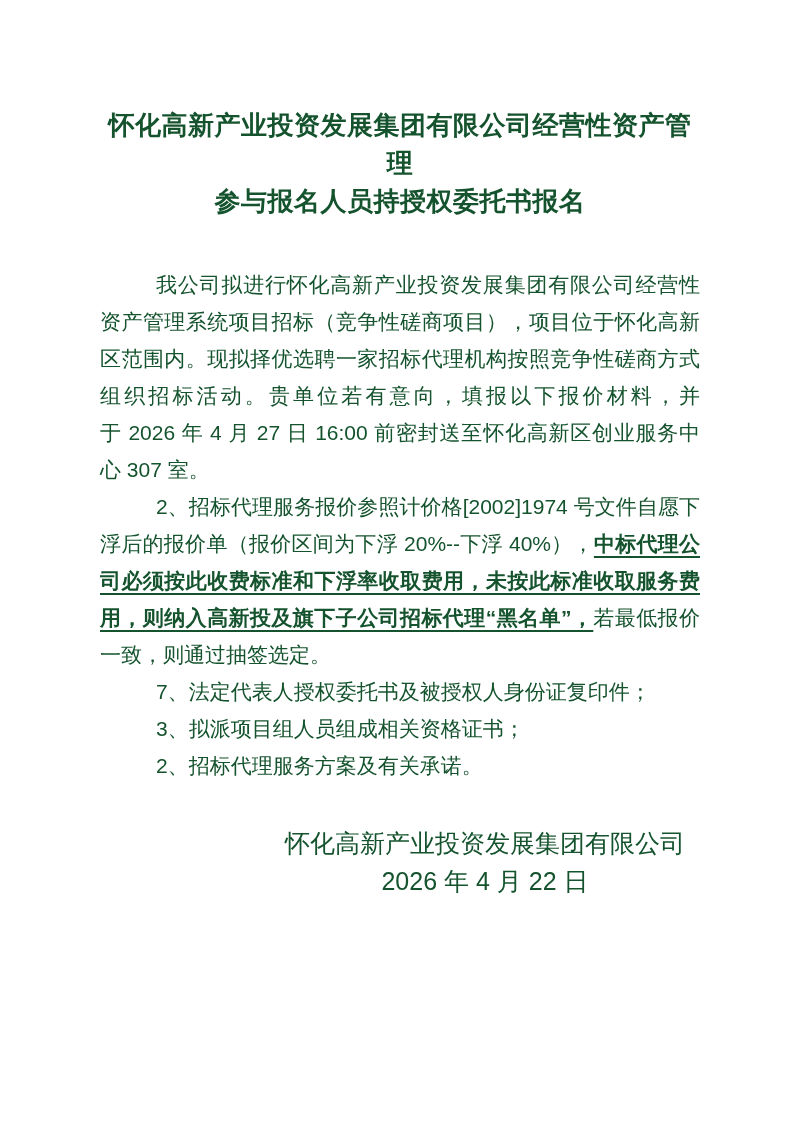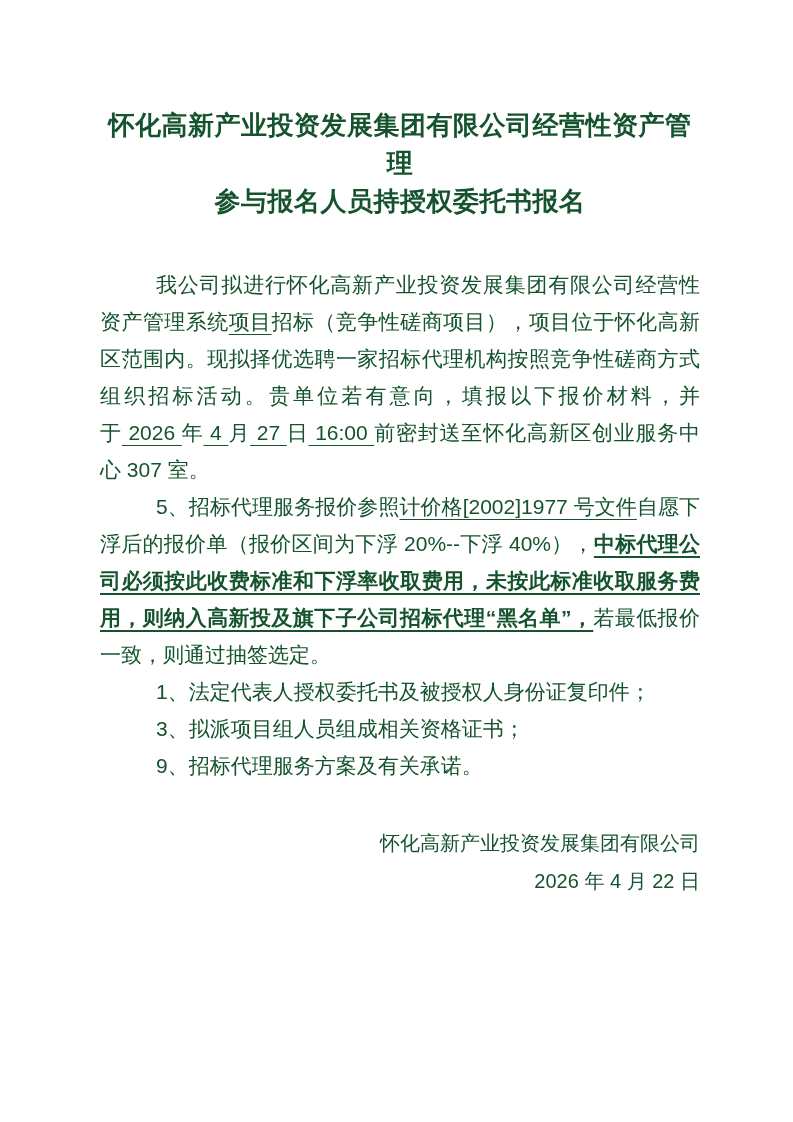--- a/index.html
+++ b/index.html
@@ -37,35 +37,34 @@
     line-height: 37px;
     text-align: justify;
   }
   p.salutation {
     text-indent: 0;
   }
   p.indented {
     text-indent: 56px;
   }
   .u {
-    text-decoration: underline;
     text-decoration-thickness: 1px;
     text-underline-offset: 5px;
   }
   .bu {
     font-weight: 700;
     text-decoration: underline;
     text-decoration-thickness: 1.5px;
     text-underline-offset: 5px;
   }
   .signature-block {
     margin-top: 40px;
     margin-left: 170px;
-    text-align: right;
-    font-size: 20px;
+    text-align: center;
+    font-size: 25px;
     line-height: 38px;
   }
   .signature-block div {
     margin: 0;
   }
 </style>
 </head>
 <body>
 
 <div class="page">
@@ -73,28 +72,28 @@
   <h1 class="doc-title">
     <span class="title-line">怀化高新产业投资发展集团有限公司经营性资产管理</span>
     <span class="title-line">参与报名人员持授权委托书报名</span>
   </h1>
 
   <div class="doc-body">
 
 
     <p class="indented"><span>我公司拟进行怀化高新产业投资发展集团有限公司经营性资产管理系统</span><span class="u">项目</span><span>招标（竞争性磋商项目），项目位于怀化高新区范围内。现拟择优选聘一家招标代理机构按照竞争性磋商方式组织招标活动。贵单位若有意向，填报以下报价材料，并于</span><span class="u">&nbsp;2026&nbsp;</span><span>年</span><span class="u">&nbsp;4&nbsp;</span><span>月</span><span class="u">&nbsp;27&nbsp;</span><span>日</span><span class="u">&nbsp;16:00&nbsp;</span><span>前密封送至怀化高新区创业服务中心 307 室。</span></p>
 
-    <p class="indented"><span>5、招标代理服务报价参照</span><span class="u">计价格[2002]1977 号文件</span><span>自愿下浮后的报价单（报价区间为下浮 20%--下浮 40%），</span><span class="bu">中标代理公司必须按此收费标准和下浮率收取费用，未按此标准收取服务费用，则纳入高新投及旗下子公司招标代理“黑名单”，</span><span>若最低报价一致，则通过抽签选定。</span></p>
+    <p class="indented"><span>2、招标代理服务报价参照</span><span class="u">计价格[2002]1974 号文件</span><span>自愿下浮后的报价单（报价区间为下浮 20%--下浮 40%），</span><span class="bu">中标代理公司必须按此收费标准和下浮率收取费用，未按此标准收取服务费用，则纳入高新投及旗下子公司招标代理“黑名单”，</span><span>若最低报价一致，则通过抽签选定。</span></p>
 
 
-    <p class="indented"><span>1、法定代表人授权委托书及被授权人身份证复印件；</span></p>
+    <p class="indented"><span>7、法定代表人授权委托书及被授权人身份证复印件；</span></p>
 
     <p class="indented"><span>3、拟派项目组人员组成相关资格证书；</span></p>
 
-    <p class="indented"><span>9、招标代理服务方案及有关承诺。</span></p>
+    <p class="indented"><span>2、招标代理服务方案及有关承诺。</span></p>
 
 
 
   </div>
 
   <div class="signature-block">
     <div>怀化高新产业投资发展集团有限公司</div>
     <div>2026 年 4 月 22 日</div>
   </div>
 

